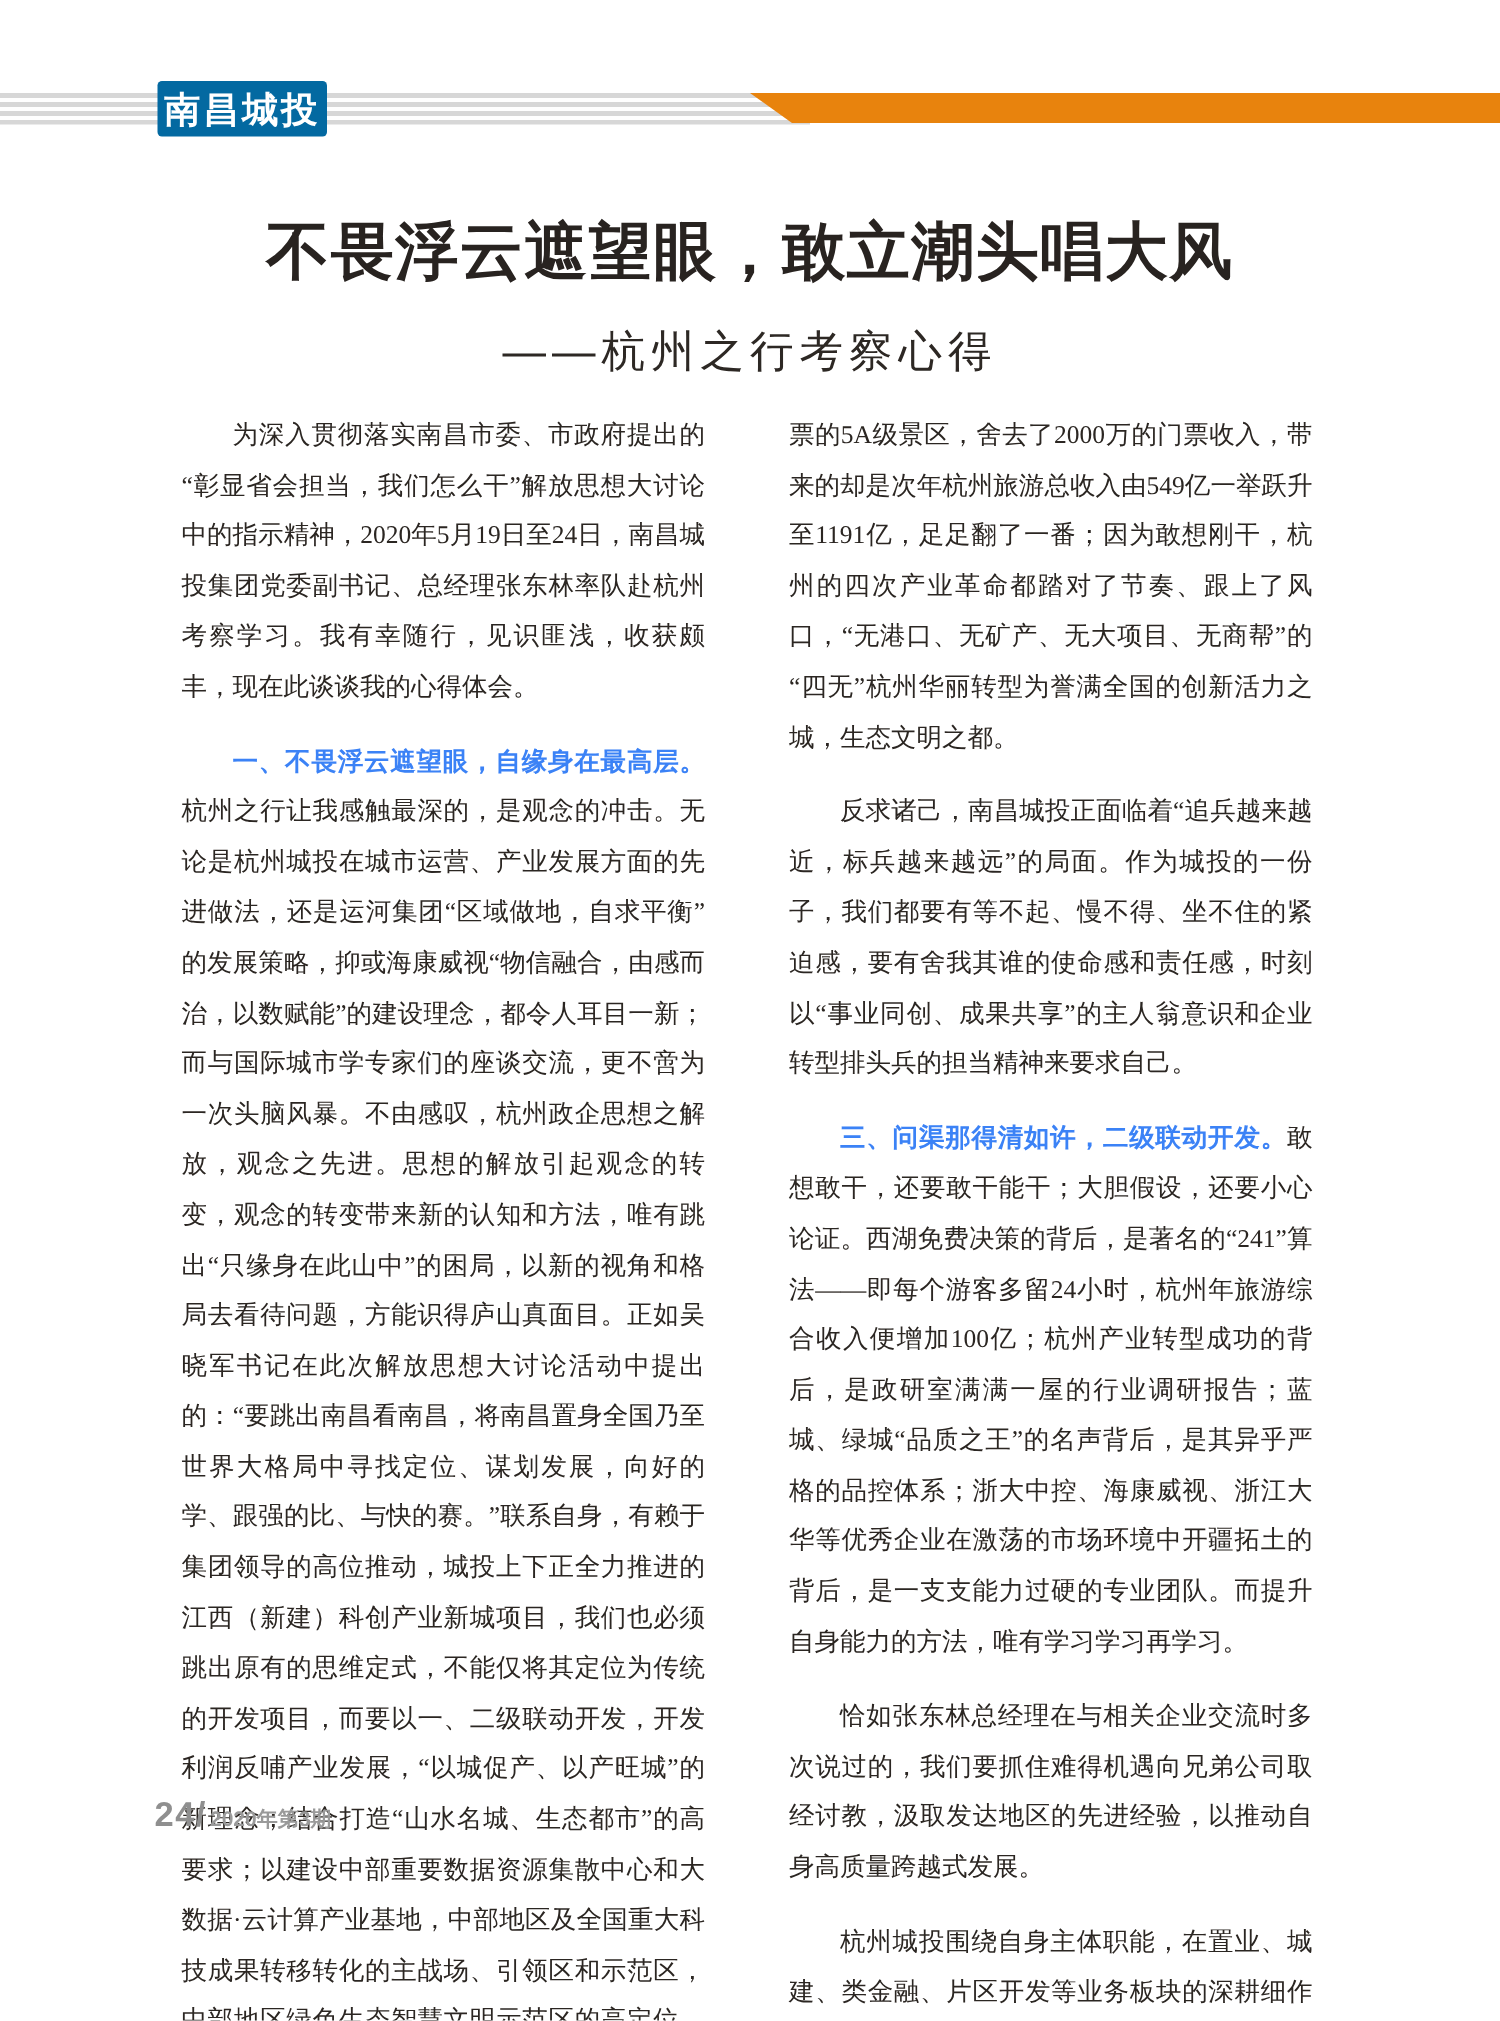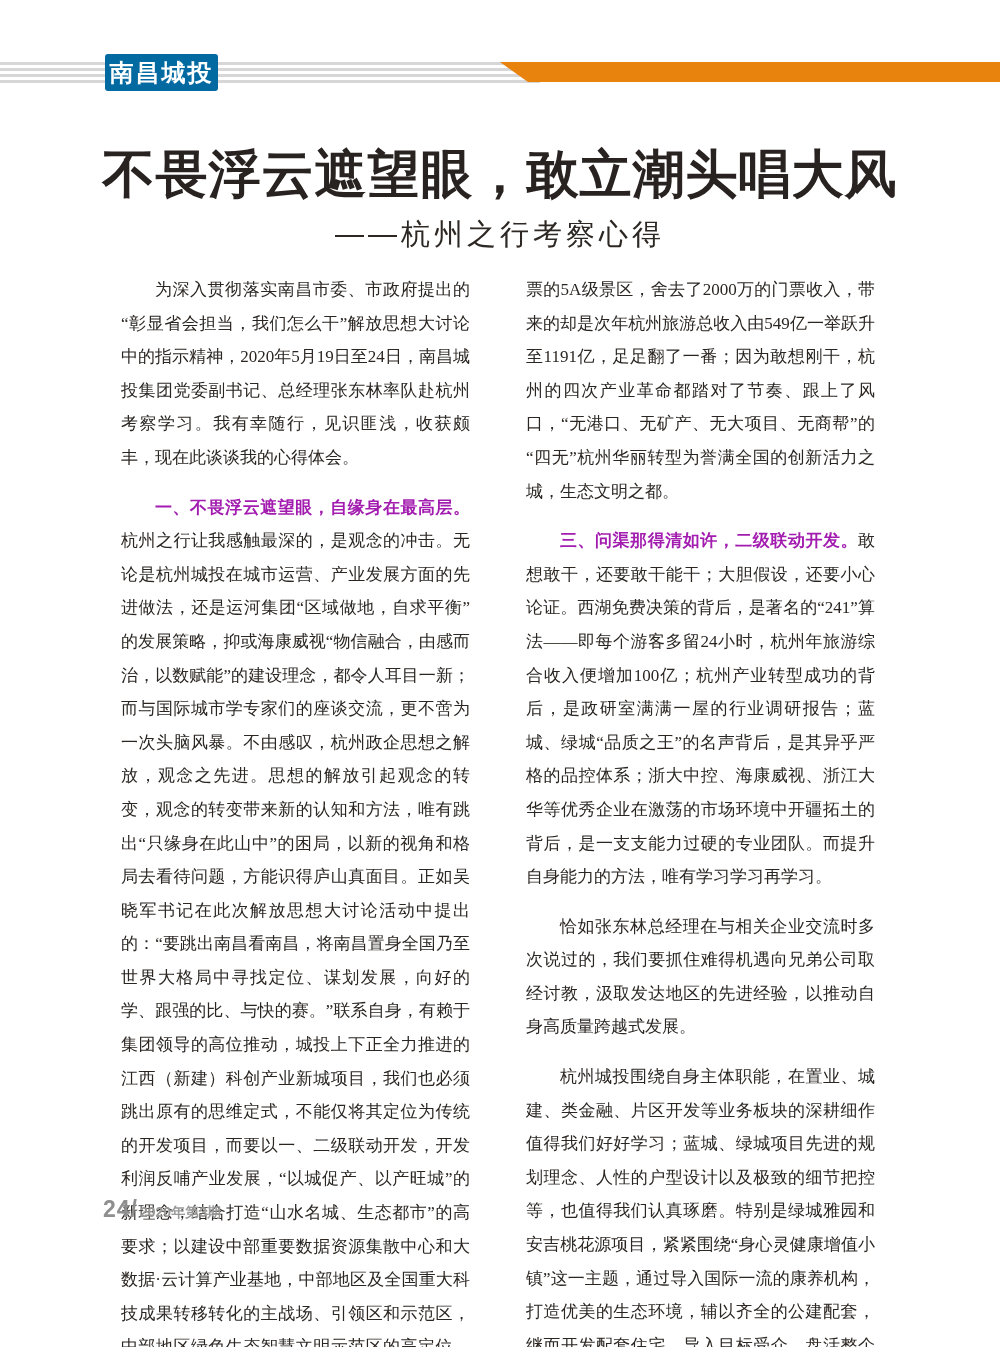--- a/index.html
+++ b/index.html
@@ -22,41 +22,41 @@
     position:absolute;left:105px;top:54px;width:113px;height:37px;
     background:#0369a1;border-radius:3px;
     display:flex;align-items:center;justify-content:center;
     font-family:"Liberation Sans","DejaVu Sans",sans-serif;
     font-weight:bold;font-size:24px;color:#ffffff;letter-spacing:2px;
   }
   
   .title{
     position:absolute;left:0;top:140px;width:1000px;text-align:center;
     font-family:"Liberation Sans","DejaVu Sans",sans-serif;
-    font-weight:bold;font-size:52px;color:#282320;letter-spacing:1px;
+    font-weight:bold;font-size:42px;color:#282320;letter-spacing:1px;
   }
   .subtitle{
     position:absolute;left:0;top:215px;width:1000px;text-align:center;
     font-family:"Liberation Sans","DejaVu Sans",sans-serif;
     font-weight:400;font-size:29px;color:#2d2824;letter-spacing:4px;
   }
   
   .content{
     position:absolute;left:105px;top:257px;width:786px;
     display:flex;gap:24px;
   }
   .col{width:381px;}
   .para{
     margin:16px;font-size:17px;line-height:33.6px;text-align:justify;
     text-justify:inter-ideograph;color:#2b2622;
   }
   .para.indent{text-indent:2em;}
   .lead{
     font-family:Liberation Serif, serif;
-    font-weight:bold;color:#a21caf;
+    font-weight:bold;color:#3b82f6;
   }
   
   .footer{
     position:absolute;left:103px;top:1196px;
     color:#8f8f8f;display:flex;align-items:baseline;
     font-family:"Liberation Sans","DejaVu Sans",sans-serif;
   }
   .footer .pgnum{font-size:23px;font-weight:bold;letter-spacing:1px;}
   .footer .issue{font-size:14px;margin-left:2px;font-weight:bold;color:#9a9a9a;}
 </style>
@@ -73,20 +73,21 @@
 <div class="subtitle">——杭州之行考察心得</div>
 
 <div class="content">
   <div class="col">
     <p class="para indent"><span>为深入贯彻落实南昌市委、市政府提出的“彰显省会担当，我们怎么干”解放思想大讨论中的指示精神，2020年5月19日至24日，南昌城投集团党委副书记、总经理张东林率队赴杭州考察学习。我有幸随行，见识匪浅，收获颇丰，现在此谈谈我的心得体会。</span></p>
     <p class="para indent"><span class="lead">一、不畏浮云遮望眼，自缘身在最高层。</span><span>杭州之行让我感触最深的，是观念的冲击。无论是杭州城投在城市运营、产业发展方面的先进做法，还是运河集团“区域做地，自求平衡”的发展策略，抑或海康威视“物信融合，由感而治，以数赋能”的建设理念，都令人耳目一新；而与国际城市学专家们的座谈交流，更不啻为一次头脑风暴。不由感叹，杭州政企思想之解放，观念之先进。思想的解放引起观念的转变，观念的转变带来新的认知和方法，唯有跳出“只缘身在此山中”的困局，以新的视角和格局去看待问题，方能识得庐山真面目。正如吴晓军书记在此次解放思想大讨论活动中提出的：“要跳出南昌看南昌，将南昌置身全国乃至世界大格局中寻找定位、谋划发展，向好的学、跟强的比、与快的赛。”联系自身，有赖于集团领导的高位推动，城投上下正全力推进的江西（新建）科创产业新城项目，我们也必须跳出原有的思维定式，不能仅将其定位为传统的开发项目，而要以一、二级联动开发，开发利润反哺产业发展，“以城促产、以产旺城”的新理念；结合打造“山水名城、生态都市”的高要求；以建设中部重要数据资源集散中心和大数据·云计算产业基地，中部地区及全国重大科技成果转移转化的主战场、引领区和示范区，中部地区绿色生态智慧文明示范区的高定位，来打造产城融合的“城投样板”。</span></p>
     <p class="para indent"><span class="lead">二、征程万里云鹏举，敢立潮头唱大风。</span><span>解放了思想，转变了观念，更要有敢想敢干的担当精神。诚如参与编纂《城市论》的国际城市学专家马智慧在交流座谈会上所言，杭州人最大的特点是敢想敢干。因为敢想敢干，硬件软件并不出众的滨江白马湖建成了全国第一个网红作家村；因为敢想敢干，西湖成为全国第一个免门</span></p>
   </div>
   <div class="col">
     <p class="para"><span>票的5A级景区，舍去了2000万的门票收入，带来的却是次年杭州旅游总收入由549亿一举跃升至1191亿，足足翻了一番；因为敢想刚干，杭州的四次产业革命都踏对了节奏、跟上了风口，“无港口、无矿产、无大项目、无商帮”的“四无”杭州华丽转型为誉满全国的创新活力之城，生态文明之都。</span></p>
+    <p class="para indent"><span>反求诸己，南昌城投正面临着“追兵越来越近，标兵越来越远”的局面。作为城投的一份子，我们都要有等不起、慢不得、坐不住的紧迫感，要有舍我其谁的使命感和责任感，时刻以“事业同创、成果共享”的主人翁意识和企业转型排头兵的担当精神来要求自己。</span></p>
     <p class="para indent"><span class="lead">三、问渠那得清如许，二级联动开发。</span><span>敢想敢干，还要敢干能干；大胆假设，还要小心论证。西湖免费决策的背后，是著名的“241”算法——即每个游客多留24小时，杭州年旅游综合收入便增加100亿；杭州产业转型成功的背后，是政研室满满一屋的行业调研报告；蓝城、绿城“品质之王”的名声背后，是其异乎严格的品控体系；浙大中控、海康威视、浙江大华等优秀企业在激荡的市场环境中开疆拓土的背后，是一支支能力过硬的专业团队。而提升自身能力的方法，唯有学习学习再学习。</span></p>
     <p class="para indent"><span>恰如张东林总经理在与相关企业交流时多次说过的，我们要抓住难得机遇向兄弟公司取经讨教，汲取发达地区的先进经验，以推动自身高质量跨越式发展。</span></p>
     <p class="para indent"><span>杭州城投围绕自身主体职能，在置业、城建、类金融、片区开发等业务板块的深耕细作值得我们好好学习；蓝城、绿城项目先进的规划理念、人性的户型设计以及极致的细节把控等，也值得我们认真琢磨。特别是绿城雅园和安吉桃花源项目，紧紧围绕“身心灵健康增值小镇”这一主题，通过导入国际一流的康养机构，打造优美的生态环境，辅以齐全的公建配套，继而开发配套住宅，导入目标受众，盘活整个区域。这种“产城融合，产业先行”的片区开发手法，对即将全面开发的江西（新建）科创产业新城项目有着很好的佐证意义和借</span></p>
   </div>
 </div>
 
 <div class="footer">
   <span class="pgnum">24/</span>
   <span class="issue">2020年第3期</span>
 </div>

